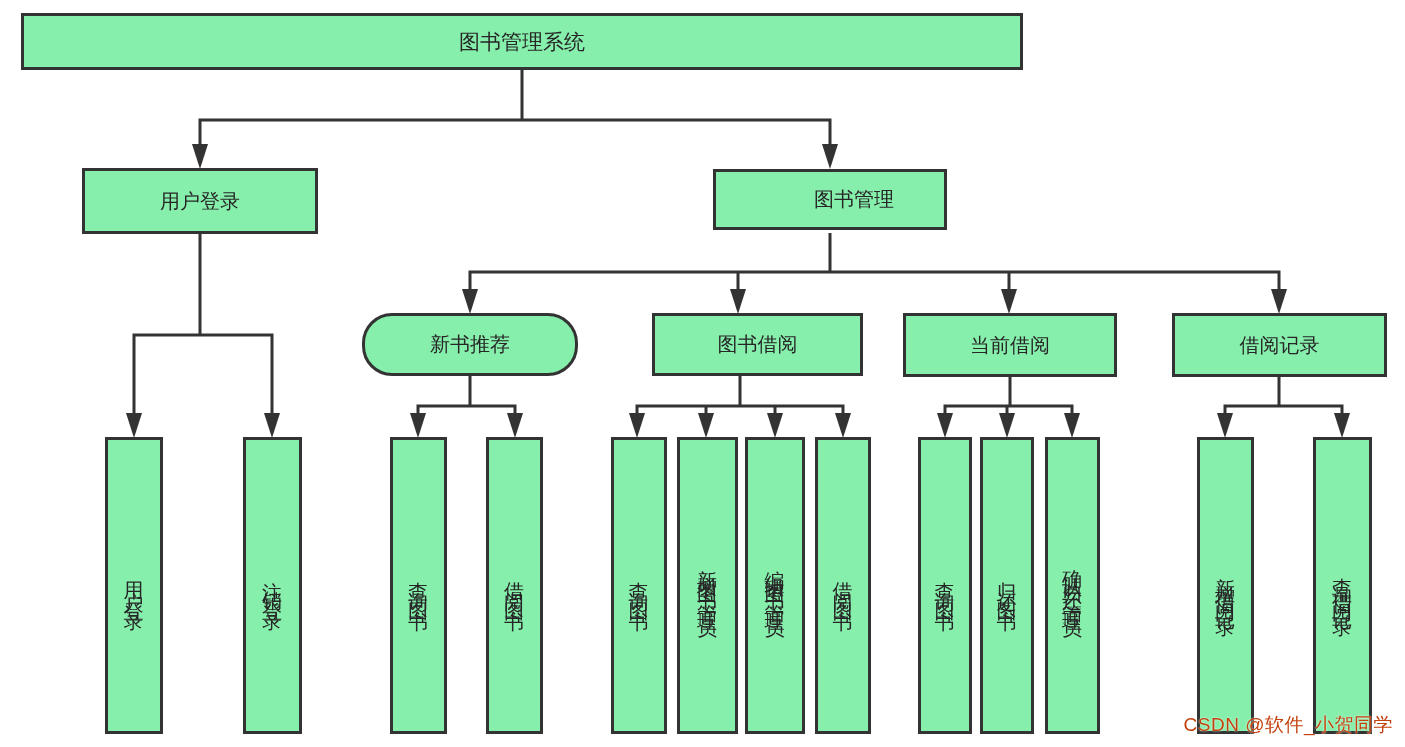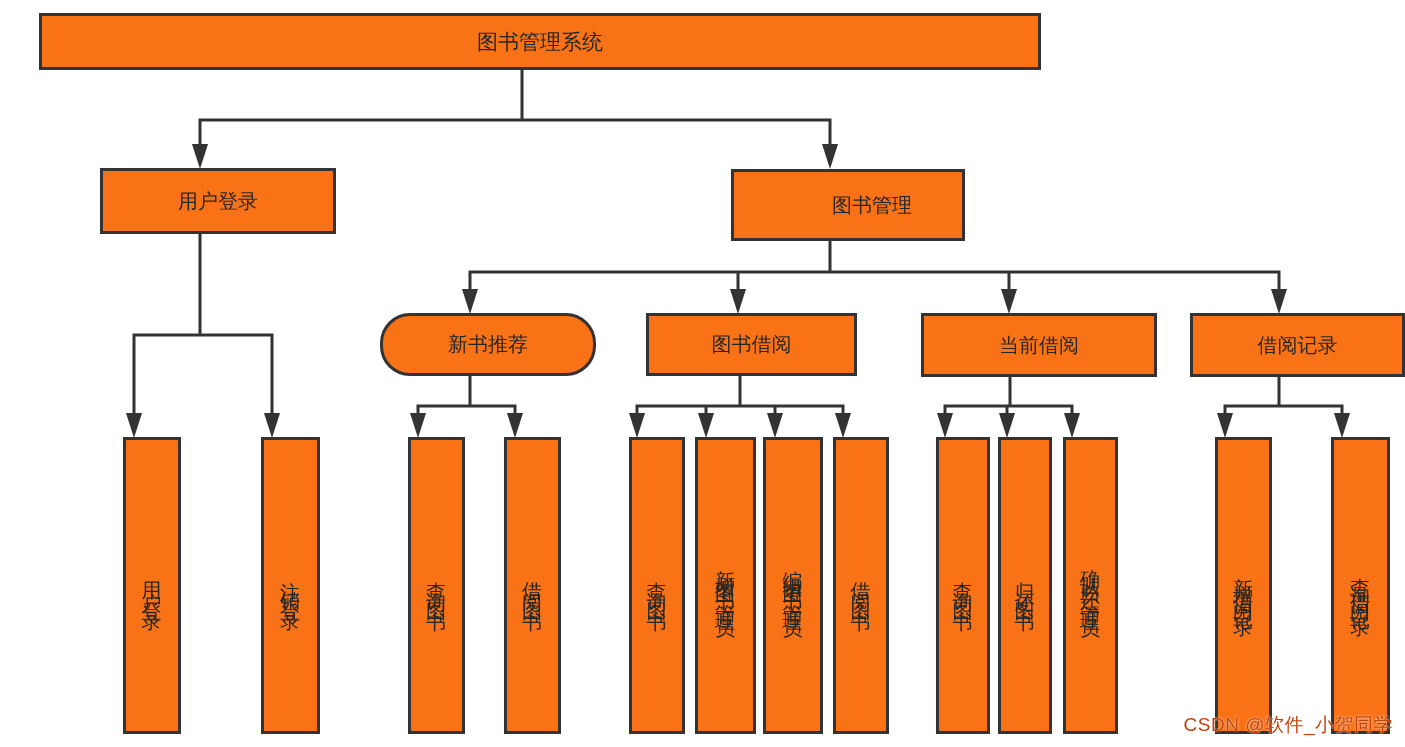--- a/index.html
+++ b/index.html
@@ -1,29 +1,29 @@
 <!DOCTYPE html>
 <html><head>
 <meta charset="utf-8">
 <style>
   html,body{margin:0;padding:0;background:#fff;}
   body{width:1405px;height:747px;position:relative;overflow:hidden;
        font-family:"Liberation Sans", sans-serif;}
   .stage{position:absolute;left:0;top:0;width:1405px;height:747px;}
   svg.connectors{position:absolute;left:0;top:0;z-index:1;}
-  .box{position:absolute;box-sizing:border-box;border:3px solid #333;background:#f97316;
+  .box{position:absolute;box-sizing:border-box;border:3px solid #333;background:#86efac;
        display:flex;align-items:center;justify-content:center;
-       color:#262626;font-size:20px;z-index:2;white-space:nowrap;margin-left:18px;}
+       color:#262626;font-size:20px;z-index:2;white-space:nowrap;}
   .box.v{writing-mode:vertical-rl;text-orientation:mixed;letter-spacing:10px;line-height:1;}
   #b-root   {left:21px;  top:13px;  width:1002px;height:57px;font-size:21px;}
   #b-login  {left:82px;  top:168px; width:236px; height:66px;}
-  #b-mgmt   {left:713px; top:169px; width:234px; height:72px;padding-left:48px;}
+  #b-mgmt   {left:713px; top:169px; width:234px; height:61px;padding-left:48px;}
   #b-l3a    {left:362px; top:313px; width:216px; height:63px;border-radius:30px;}
-  #b-l3b    {left:628px; top:313px; width:211px; height:63px;}
-  #b-l3c    {left:903px; top:313px; width:236px; height:64px;}
+  #b-l3b    {left:652px; top:313px; width:211px; height:63px;}
+  #b-l3c    {left:903px; top:313px; width:214px; height:64px;}
   #b-l3d    {left:1172px;top:313px; width:215px; height:64px;}
   #b-leaf1  {left:105px; top:437px; width:58px;  height:297px;}
   #b-leaf2  {left:243px; top:437px; width:59px;  height:297px;}
   #b-leaf3  {left:390px; top:437px; width:57px;  height:297px;}
   #b-leaf4  {left:486px; top:437px; width:57px;  height:297px;}
   #b-leaf5  {left:611px; top:437px; width:56px;  height:297px;}
   #b-leaf6  {left:677px; top:437px; width:61px;  height:297px;letter-spacing:7px;}
   #b-leaf7  {left:745px; top:437px; width:60px;  height:297px;letter-spacing:7px;}
   #b-leaf8  {left:815px; top:437px; width:56px;  height:297px;}
   #b-leaf9  {left:918px; top:437px; width:54px;  height:297px;}

